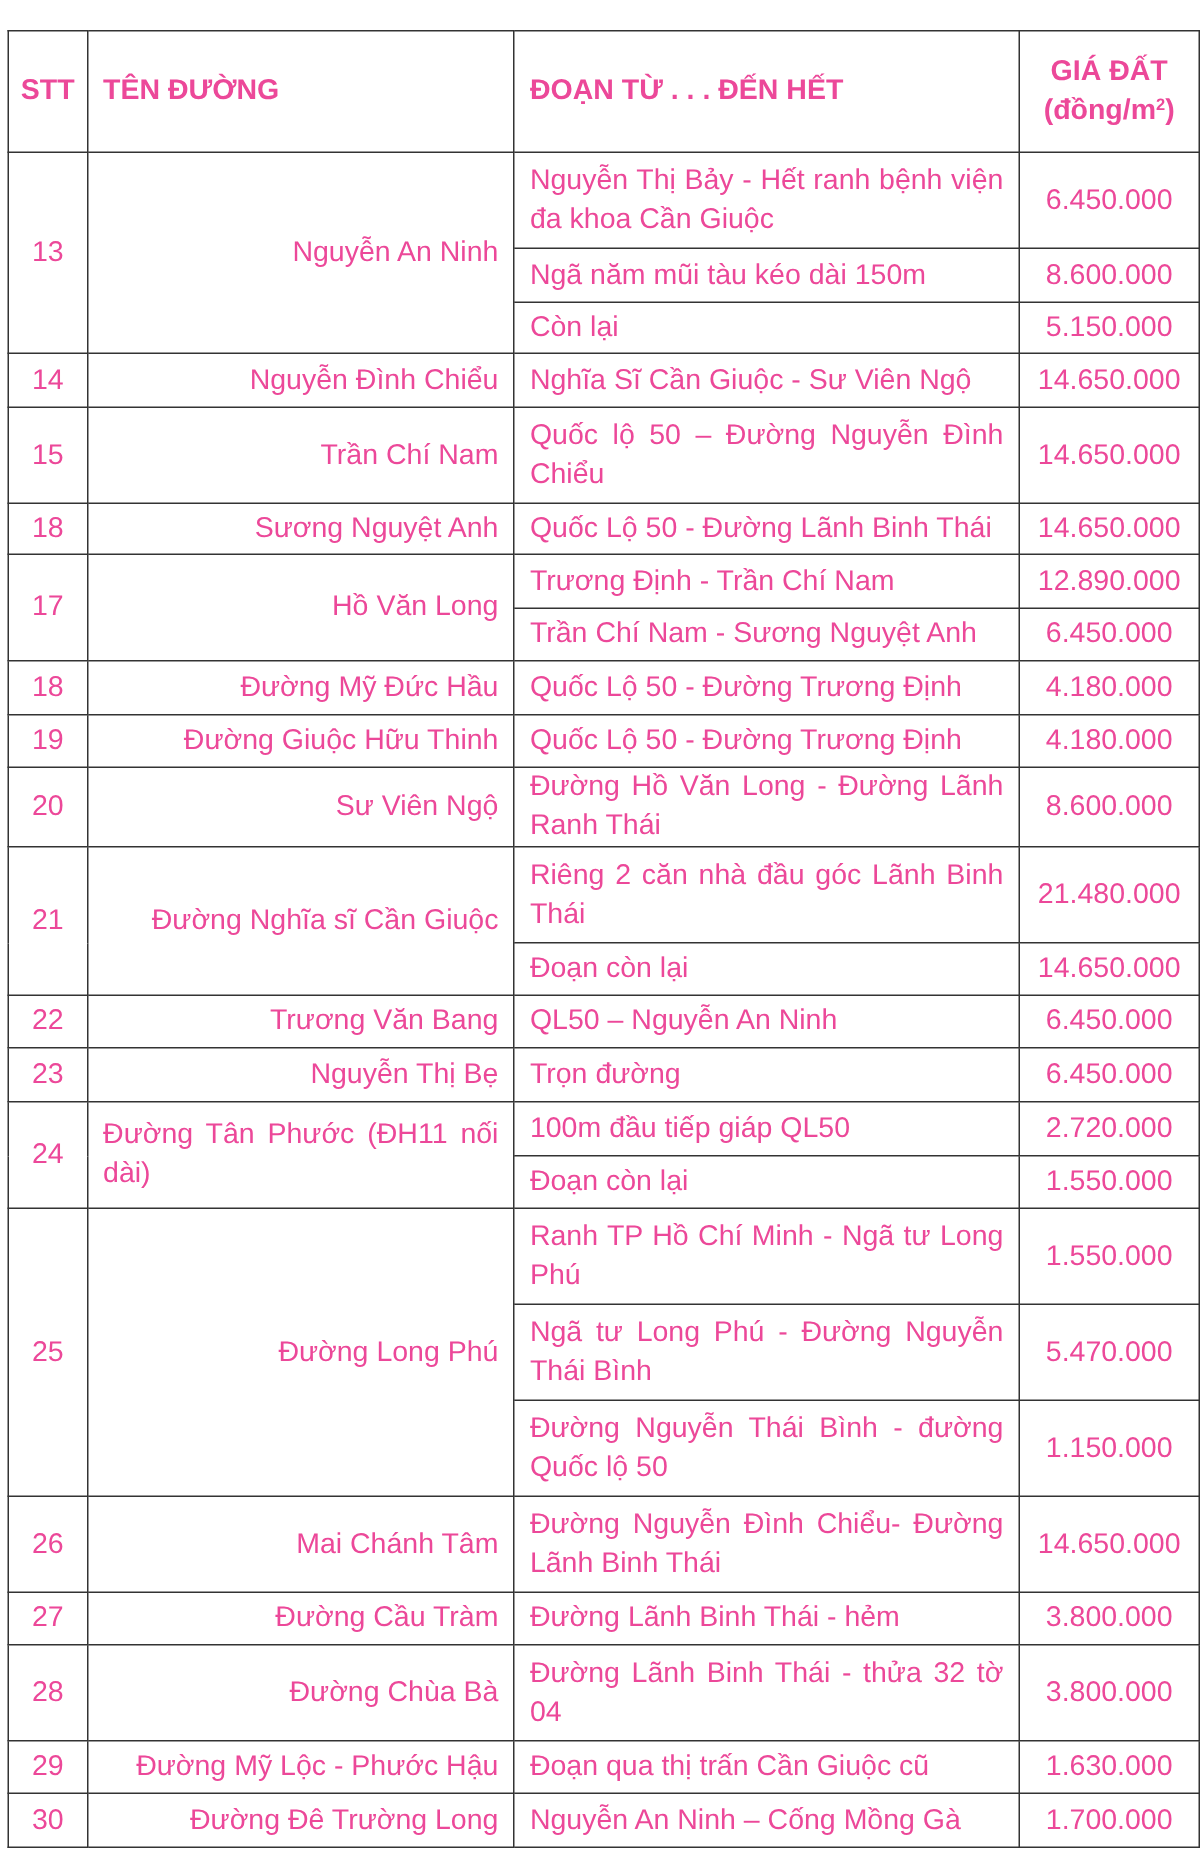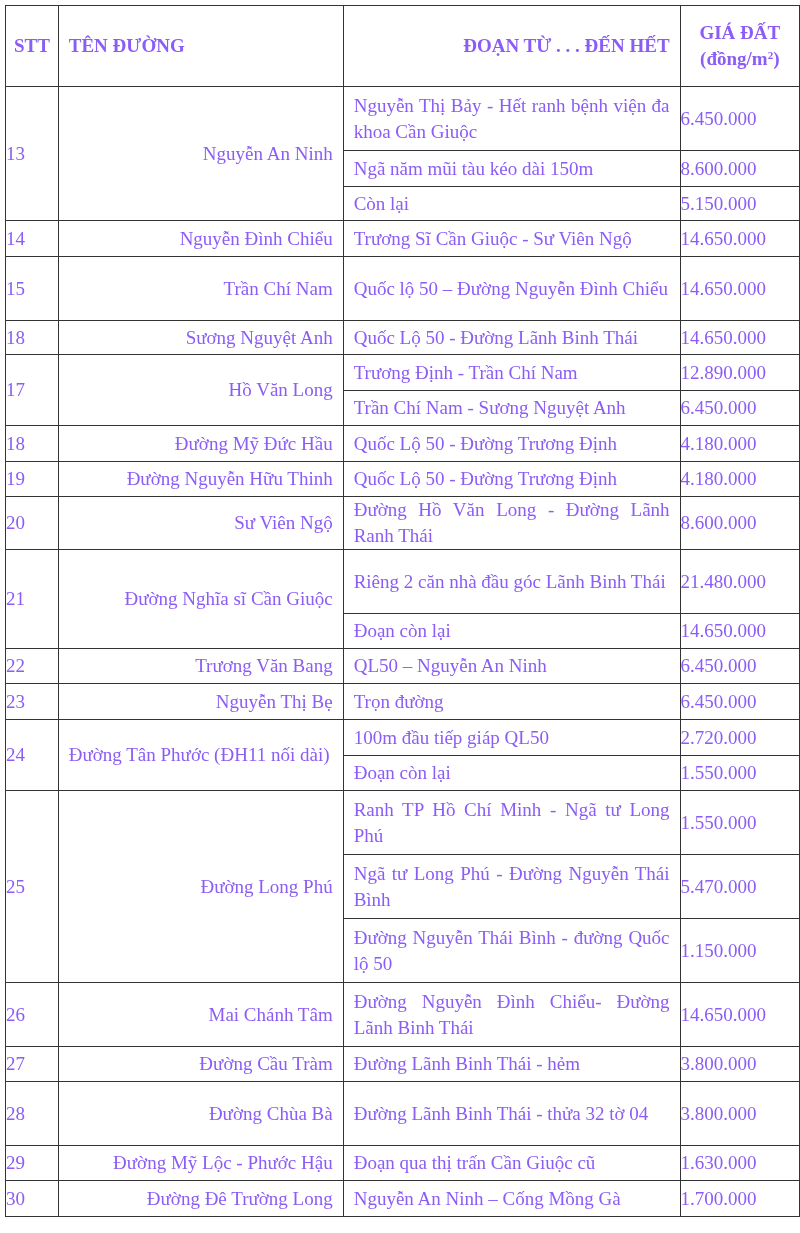--- a/index.html
+++ b/index.html
@@ -1,45 +1,45 @@
 <!DOCTYPE html>
 <html><head>
 <meta charset="utf-8">
 <style>
   html, body { margin:0; padding:0; background:#ffffff; }
   body { width:800px; height:1233px; position:relative; overflow:hidden; }
   table.price {
-    position:absolute; left:5px; top:5px;
+    position:absolute; left:5px; top:20px;
     border-collapse:collapse;
-    font-family:Liberation Serif, serif;
-    font-size:19px; color:#8b5cf6;
+    font-family:Liberation Sans, sans-serif;
+    font-size:19px; color:#ec4899;
     table-layout:fixed;
   }
   table.price td, table.price th {
     border:1px solid #333;
     padding:0 10px;
     line-height:26px;
     vertical-align:middle;
   }
   table.price th { font-weight:bold; text-align:center; font-size:19px; }
-  .c-stt { width:53px; text-align:left; padding:0 !important; }
+  .c-stt { width:53px; text-align:center; padding:0 !important; }
   .c-name { width:279px; text-align:right; }
   .c-seg { width:336px; text-align:justify; }
-  .c-price { width:121px; text-align:left; padding:0 !important; }
+  .c-price { width:121px; text-align:center; padding:0 !important; }
   sup { font-size:11px; vertical-align:6px; line-height:0; }
 </style>
 </head>
 <body>
 
 <table class="price">
   <thead>
     <tr style="height:81px">
       <th class="c-stt">STT</th>
       <th class="c-name" style="text-align:left">TÊN ĐƯỜNG</th>
-      <th class="c-seg" style="text-align:right">ĐOẠN TỪ . . . ĐẾN HẾT</th>
+      <th class="c-seg" style="text-align:left">ĐOẠN TỪ . . . ĐẾN HẾT</th>
       <th class="c-price"><span>GIÁ ĐẤT</span><br><span><span>(đồng/m</span><sup>2</sup><span>)</span></span></th>
     </tr>
   </thead>
   <tbody>
 
     <tr style="height:64px">
       <td class="c-stt" rowspan="3">13</td>
       <td class="c-name" rowspan="3">Nguyễn An Ninh</td>
       <td class="c-seg">Nguyễn Thị Bảy - Hết ranh bệnh viện đa khoa Cần Giuộc</td>
       <td class="c-price">6.450.000</td>
@@ -49,21 +49,21 @@
       <td class="c-price">8.600.000</td>
     </tr>
     <tr style="height:34px">
       <td class="c-seg">Còn lại</td>
       <td class="c-price">5.150.000</td>
     </tr>
 
     <tr style="height:36px">
       <td class="c-stt">14</td>
       <td class="c-name">Nguyễn Đình Chiểu</td>
-      <td class="c-seg">Trương Sĩ Cần Giuộc - Sư Viên Ngộ</td>
+      <td class="c-seg">Nghĩa Sĩ Cần Giuộc - Sư Viên Ngộ</td>
       <td class="c-price">14.650.000</td>
     </tr>
 
     <tr style="height:64px">
       <td class="c-stt">15</td>
       <td class="c-name">Trần Chí Nam</td>
       <td class="c-seg">Quốc lộ 50 – Đường Nguyễn Đình Chiểu</td>
       <td class="c-price">14.650.000</td>
     </tr>
 
@@ -87,21 +87,21 @@
 
     <tr style="height:36px">
       <td class="c-stt">18</td>
       <td class="c-name">Đường Mỹ Đức Hầu</td>
       <td class="c-seg">Quốc Lộ 50 - Đường Trương Định</td>
       <td class="c-price">4.180.000</td>
     </tr>
 
     <tr style="height:35px">
       <td class="c-stt">19</td>
-      <td class="c-name">Đường Nguyễn Hữu Thinh</td>
+      <td class="c-name">Đường Giuộc Hữu Thinh</td>
       <td class="c-seg">Quốc Lộ 50 - Đường Trương Định</td>
       <td class="c-price">4.180.000</td>
     </tr>
 
     <tr style="height:48px">
       <td class="c-stt">20</td>
       <td class="c-name">Sư Viên Ngộ</td>
       <td class="c-seg">Đường Hồ Văn Long - Đường Lãnh Ranh Thái</td>
       <td class="c-price">8.600.000</td>
     </tr>

